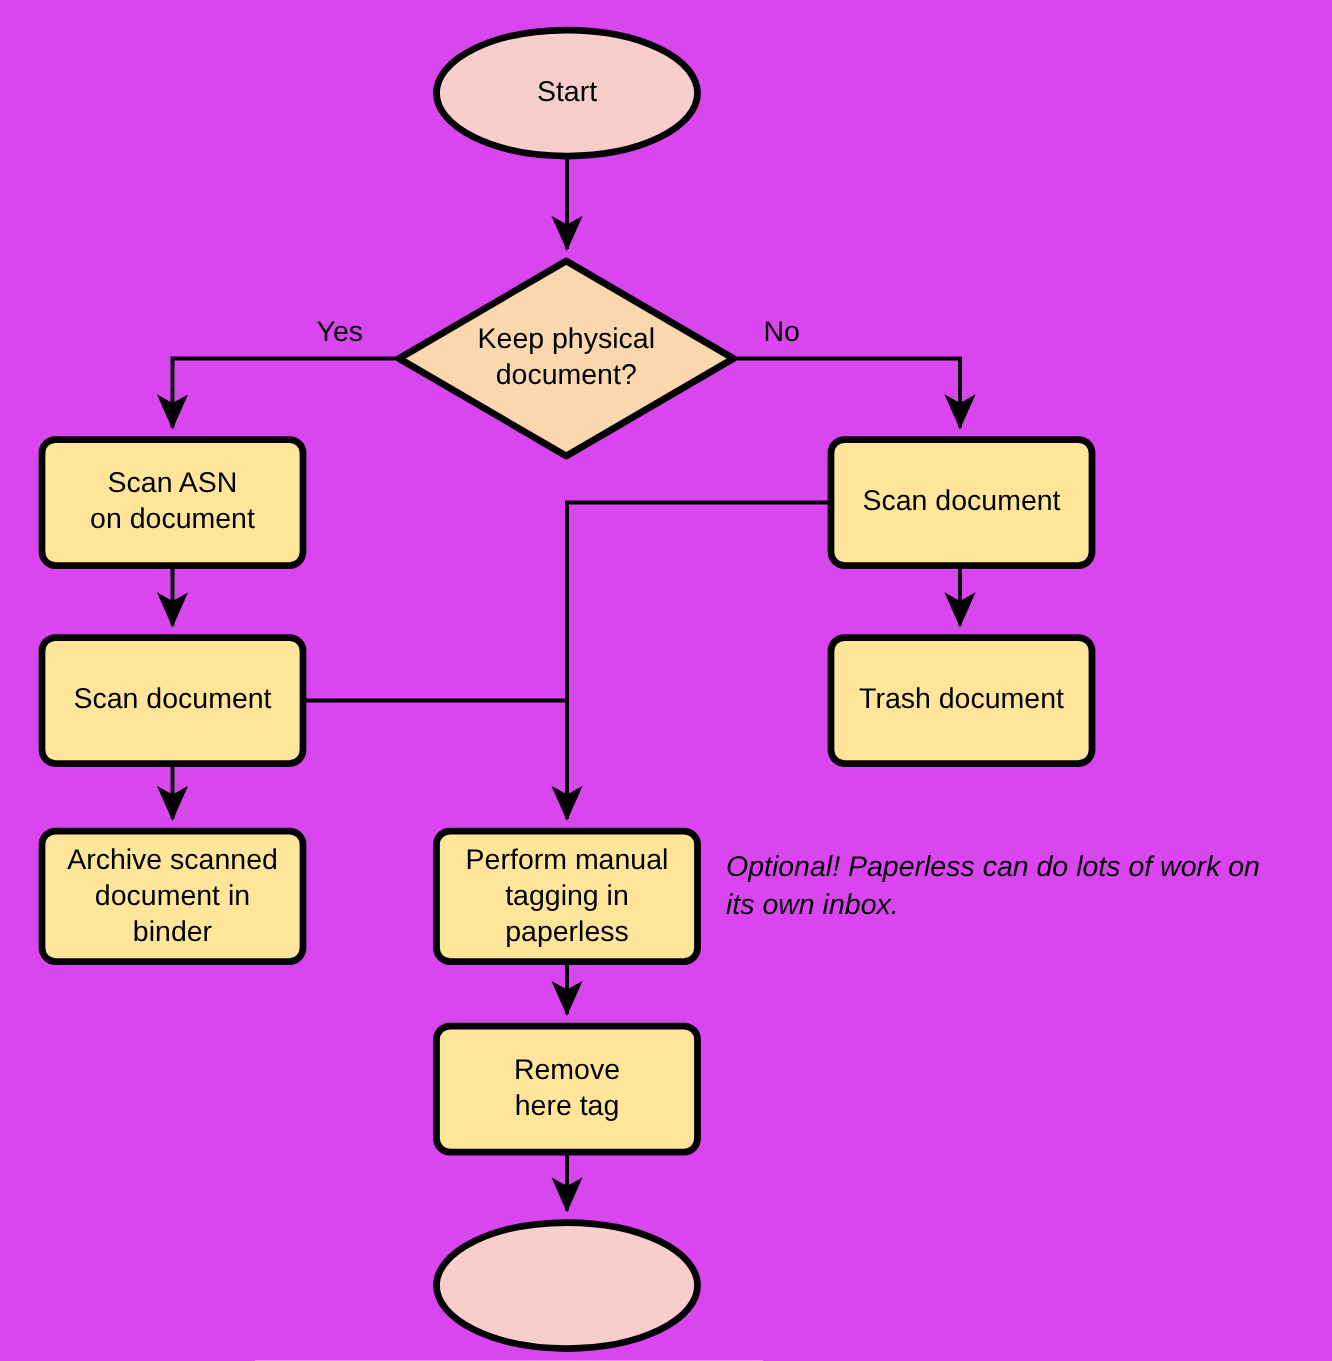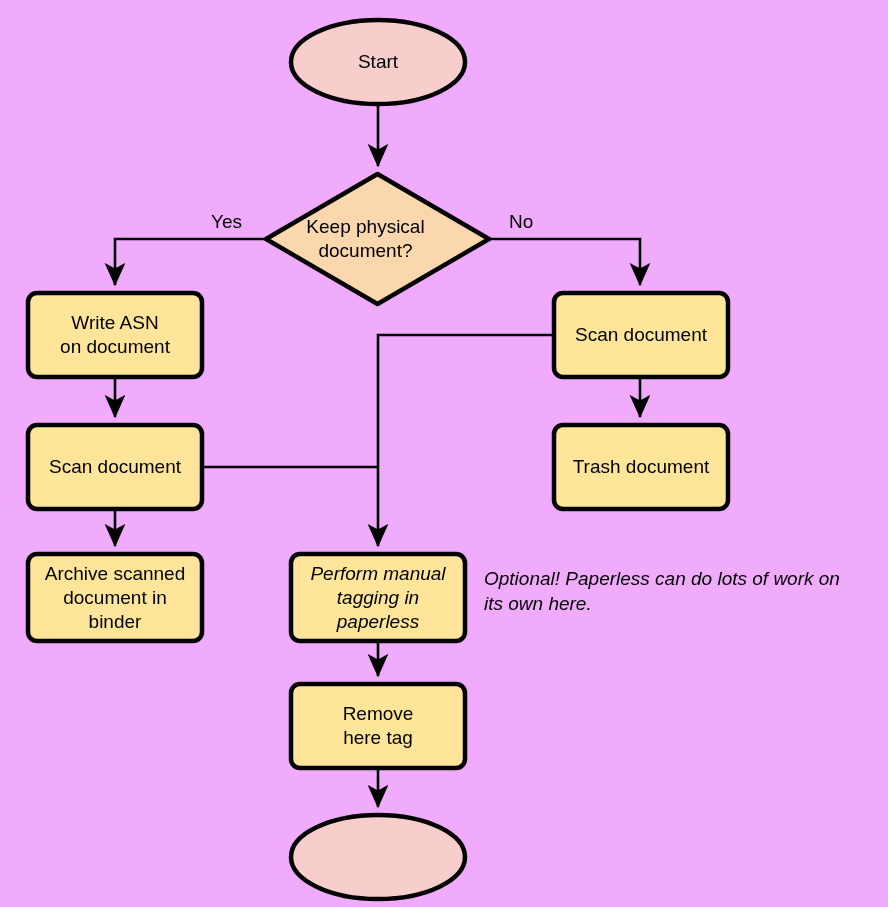--- a/index.html
+++ b/index.html
@@ -10,21 +10,21 @@
   body {
     width: 888px;
     height: 907px;
     font-family: "Liberation Sans", sans-serif;
     overflow: hidden;
   }
   #flowchart-root {
     position: relative;
     width: 888px;
     height: 907px;
-    background: #f0abfc;
+    background: #d946ef;
   }
   #flow-svg {
     position: absolute;
     left: 0;
     top: 0;
     width: 888px;
     height: 907px;
   }
   .node-label {
     position: absolute;
@@ -111,46 +111,46 @@
       <rect x="291" y="554" width="174" height="87" rx="9" ry="9" fill="#ffe599"></rect>
 
       <rect x="291" y="684" width="174" height="84" rx="9" ry="9" fill="#ffe599"></rect>
 
       <ellipse cx="378" cy="857" rx="87" ry="42" fill="#f8cecc"></ellipse>
     </g>
   </svg>
 
   <div class="node-label" style="left:289px; top:18px;  width:178px; height:88px;">Start</div>
 
-  <div class="node-label" style="left:252px; top:172px; width:227px; height:134px;">Keep physical
+  <div class="node-label" style="left:264px; top:172px; width:227px; height:134px;">Keep physical
 document?</div>
 
-  <div class="node-label" style="left:26px;  top:291px; width:178px; height:88px;">Write ASN
+  <div class="node-label" style="left:26px;  top:291px; width:178px; height:88px;">Scan ASN
 on document</div>
 
   <div class="node-label" style="left:26px;  top:423px; width:178px; height:88px;">Scan document</div>
 
   <div class="node-label" style="left:26px;  top:552px; width:178px; height:91px;border-radius:29px;">Archive scanned
 document in
 binder</div>
 
   <div class="node-label" style="left:552px; top:291px; width:178px; height:88px;">Scan document</div>
 
   <div class="node-label" style="left:552px; top:423px; width:178px; height:88px;">Trash document</div>
 
-  <div class="node-label" style="left:289px; top:552px; width:178px; height:91px;font-style:italic;">Perform manual
+  <div class="node-label" style="left:289px; top:552px; width:178px; height:91px;">Perform manual
 tagging in
 paperless</div>
 
   <div class="node-label" style="left:289px; top:682px; width:178px; height:88px;">Remove
 here tag</div>
 
 
   <div class="edge-label" style="left:211px; top:211px;">Yes</div>
 
   <div class="edge-label" style="left:509px; top:211px;">No</div>
 
   <div class="annotation" style="left:484px; top:566px; width:400px;">
     <div>Optional! Paperless can do lots of work on</div>
-    <div>its own here.</div>
+    <div>its own inbox.</div>
   </div>
 
 </div>
 
 </body></html>

